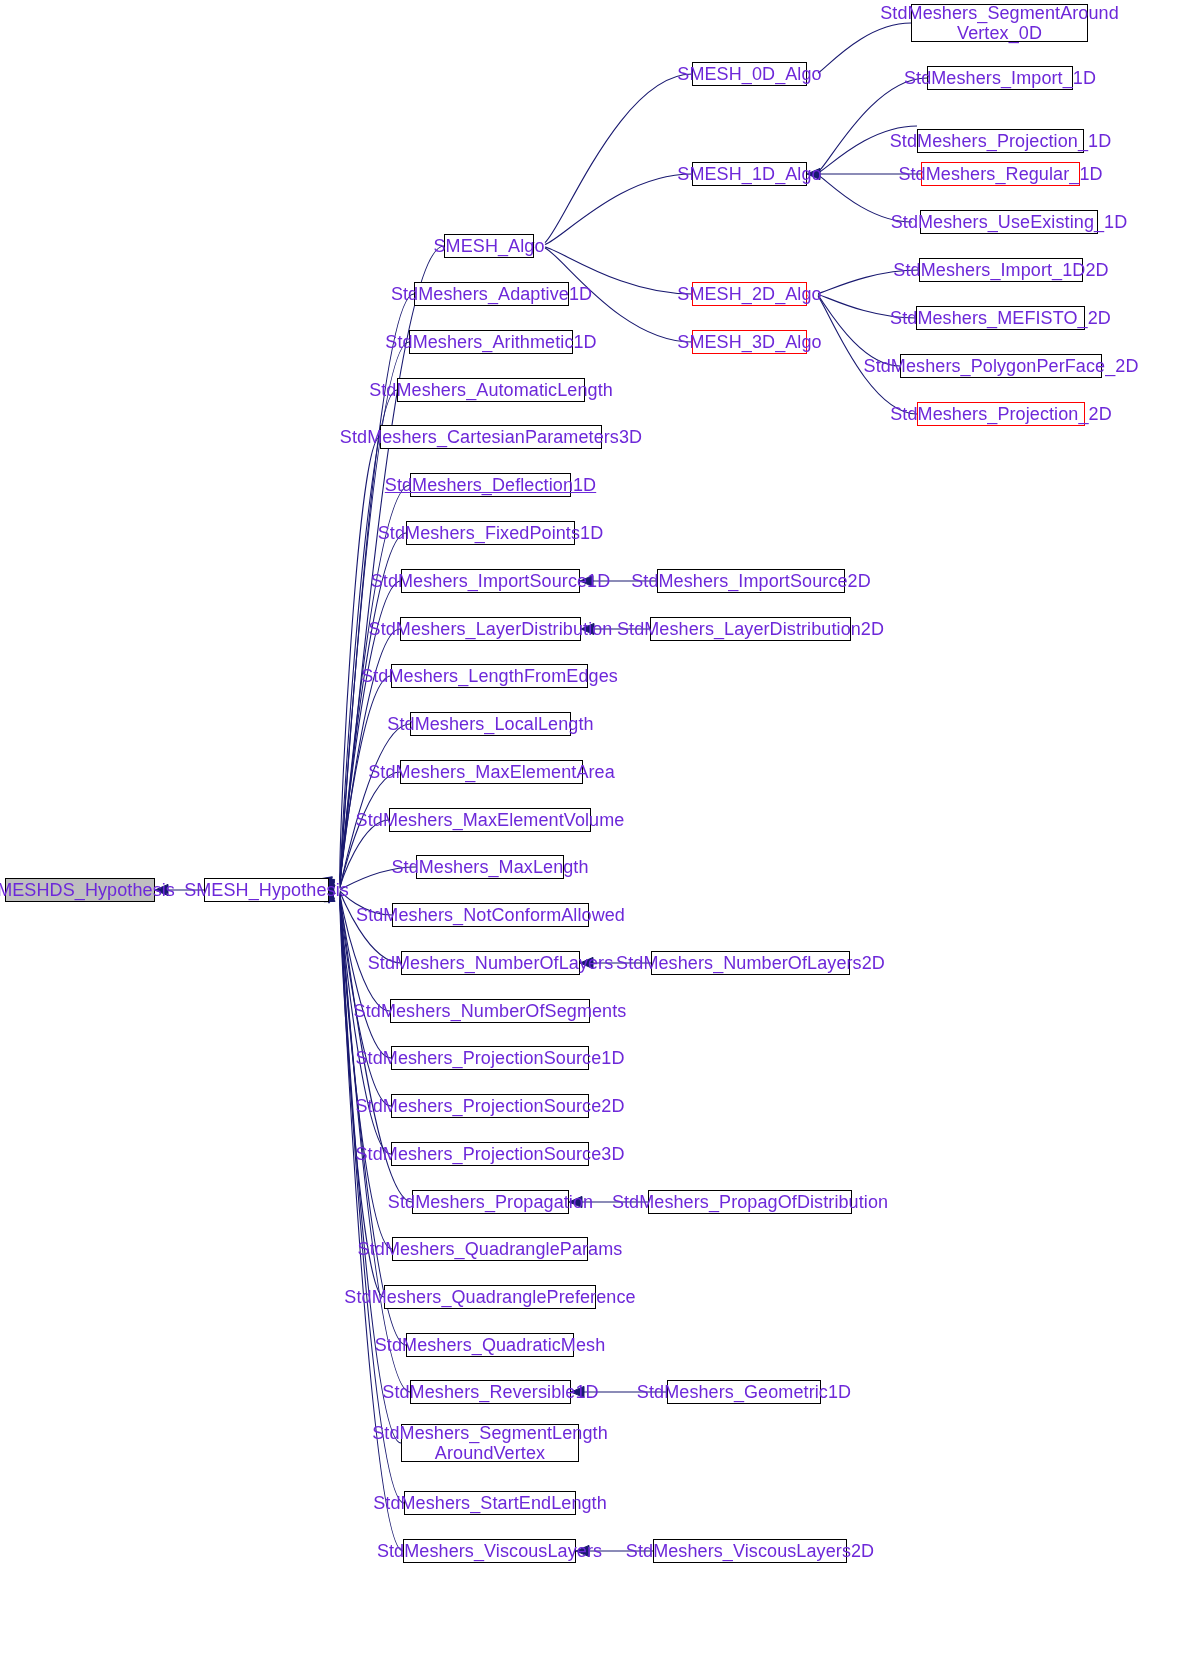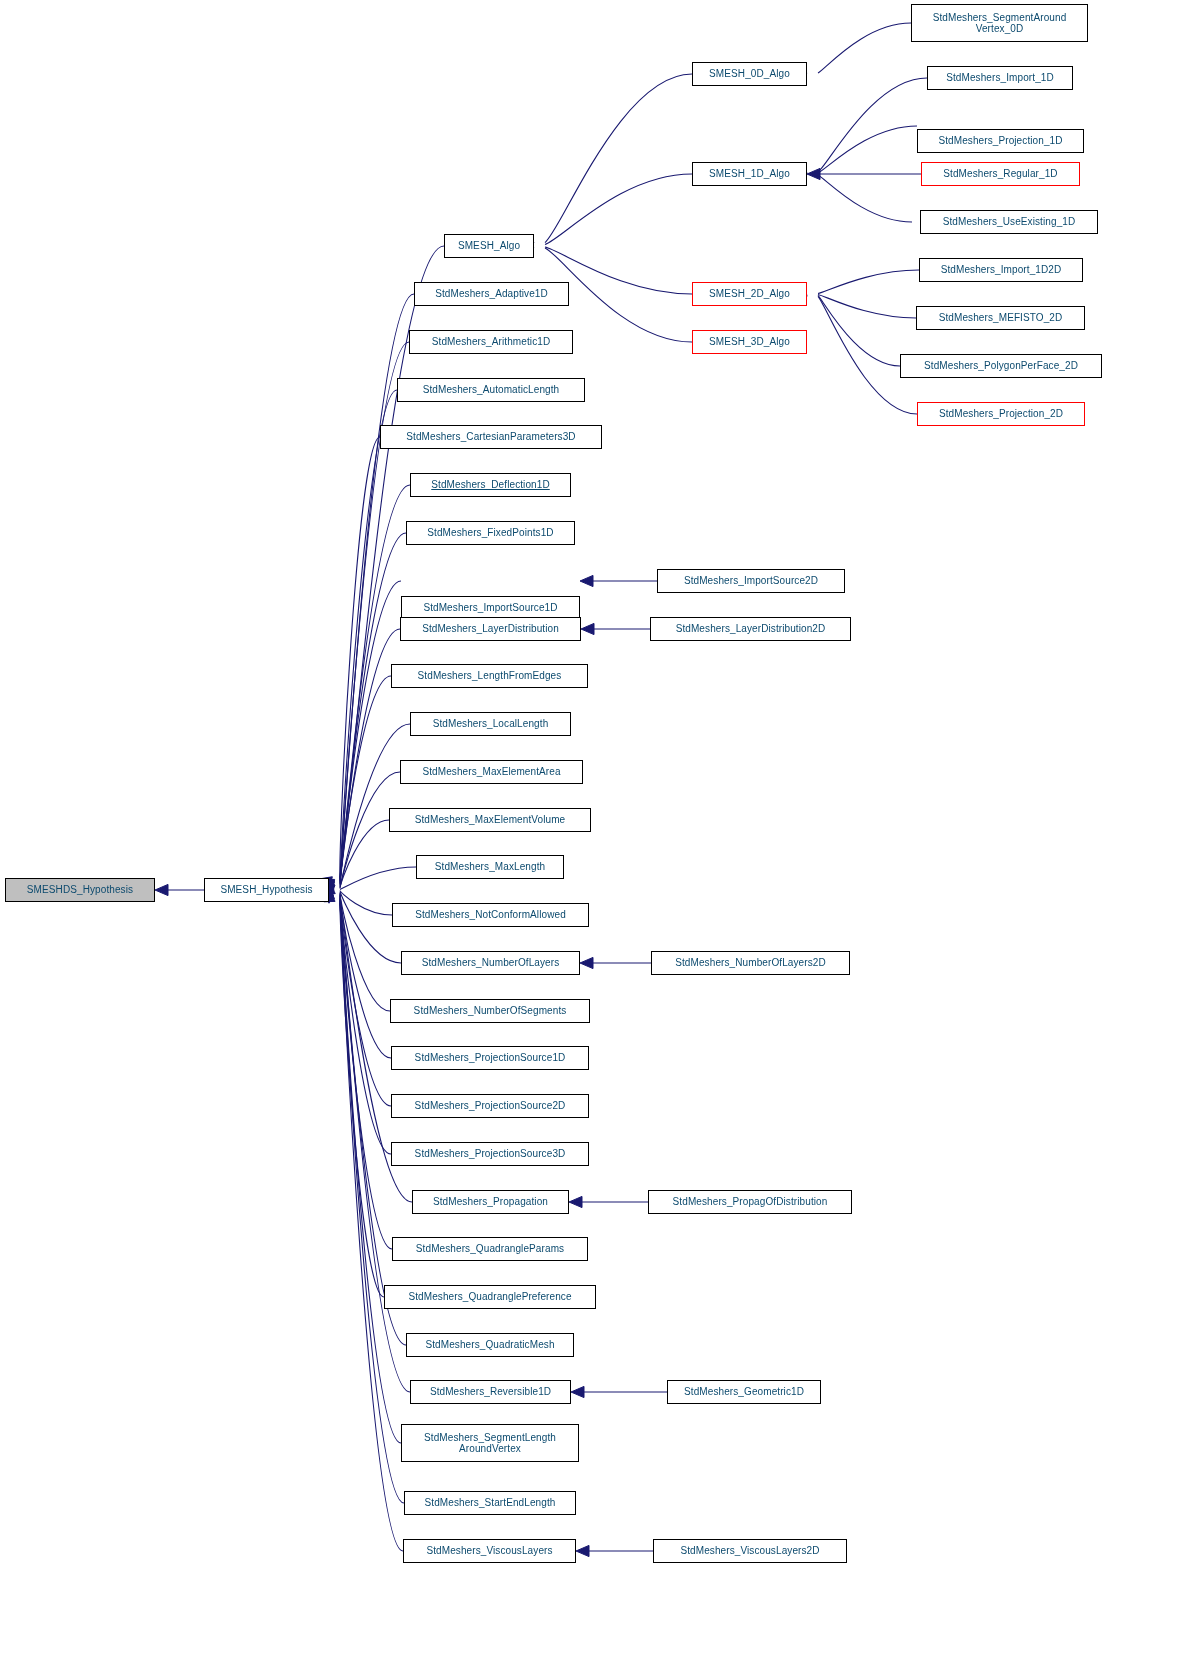--- a/index.html
+++ b/index.html
@@ -20,22 +20,22 @@
     left: 0; top: 0;
     width: 1177px;
     height: 1665px;
     pointer-events: none;
   }
   .node {
     position: absolute;
     box-sizing: border-box;
     border: 1px solid #000000;
     background: #ffffff;
-    color: #0c4a6e;
-    font-size: 10px;
+    color: #6d28d9;
+    font-size: 18px;
     line-height: 1.12;
     display: flex;
     align-items: center;
     justify-content: center;
     text-align: center;
     letter-spacing: 0.1px;
     white-space: pre-line;
     cursor: default;
     z-index: 2;
   }
@@ -169,21 +169,21 @@
       <div class="node" style="left: 919px; top: 258px; width: 164px; height: 24px;"><span>StdMeshers_Import_1D2D</span></div>
       <div class="node" style="left: 916px; top: 306px; width: 169px; height: 24px;"><span>StdMeshers_MEFISTO_2D</span></div>
       <div class="node" style="left: 900px; top: 354px; width: 202px; height: 24px;"><span>StdMeshers_PolygonPerFace_2D</span></div>
       <div class="node red" style="left: 917px; top: 402px; width: 168px; height: 24px;"><span>StdMeshers_Projection_2D</span></div>
       <div class="node" style="left: 414px; top: 282px; width: 155px; height: 24px;"><span>StdMeshers_Adaptive1D</span></div>
       <div class="node" style="left: 409px; top: 330px; width: 164px; height: 24px;"><span>StdMeshers_Arithmetic1D</span></div>
       <div class="node" style="left: 397px; top: 378px; width: 188px; height: 24px;"><span>StdMeshers_AutomaticLength</span></div>
       <div class="node" style="left: 380px; top: 425px; width: 222px; height: 24px;"><span>StdMeshers_CartesianParameters3D</span></div>
       <div class="node" style="left: 410px; top: 473px; width: 161px; height: 24px; text-decoration: underline;"><span>StdMeshers_Deflection1D</span></div>
       <div class="node" style="left: 406px; top: 521px; width: 169px; height: 24px;"><span>StdMeshers_FixedPoints1D</span></div>
-      <div class="node" style="left: 401px; top: 569px; width: 179px; height: 24px; margin-top: 27px;"><span>StdMeshers_ImportSource1D</span></div>
+      <div class="node" style="left: 401px; top: 569px; width: 179px; height: 24px;"><span>StdMeshers_ImportSource1D</span></div>
       <div class="node" style="left: 657px; top: 569px; width: 188px; height: 24px;"><span>StdMeshers_ImportSource2D</span></div>
       <div class="node" style="left: 400px; top: 617px; width: 181px; height: 24px;"><span>StdMeshers_LayerDistribution</span></div>
       <div class="node" style="left: 650px; top: 617px; width: 201px; height: 24px;"><span>StdMeshers_LayerDistribution2D</span></div>
       <div class="node" style="left: 391px; top: 664px; width: 197px; height: 24px;"><span>StdMeshers_LengthFromEdges</span></div>
       <div class="node" style="left: 410px; top: 712px; width: 161px; height: 24px;"><span>StdMeshers_LocalLength</span></div>
       <div class="node" style="left: 400px; top: 760px; width: 183px; height: 24px;"><span>StdMeshers_MaxElementArea</span></div>
       <div class="node" style="left: 389px; top: 808px; width: 202px; height: 24px;"><span>StdMeshers_MaxElementVolume</span></div>
       <div class="node" style="left: 416px; top: 855px; width: 148px; height: 24px;"><span>StdMeshers_MaxLength</span></div>
       <div class="node" style="left: 392px; top: 903px; width: 197px; height: 24px;"><span>StdMeshers_NotConformAllowed</span></div>
       <div class="node" style="left: 401px; top: 951px; width: 179px; height: 24px;"><span>StdMeshers_NumberOfLayers</span></div>

